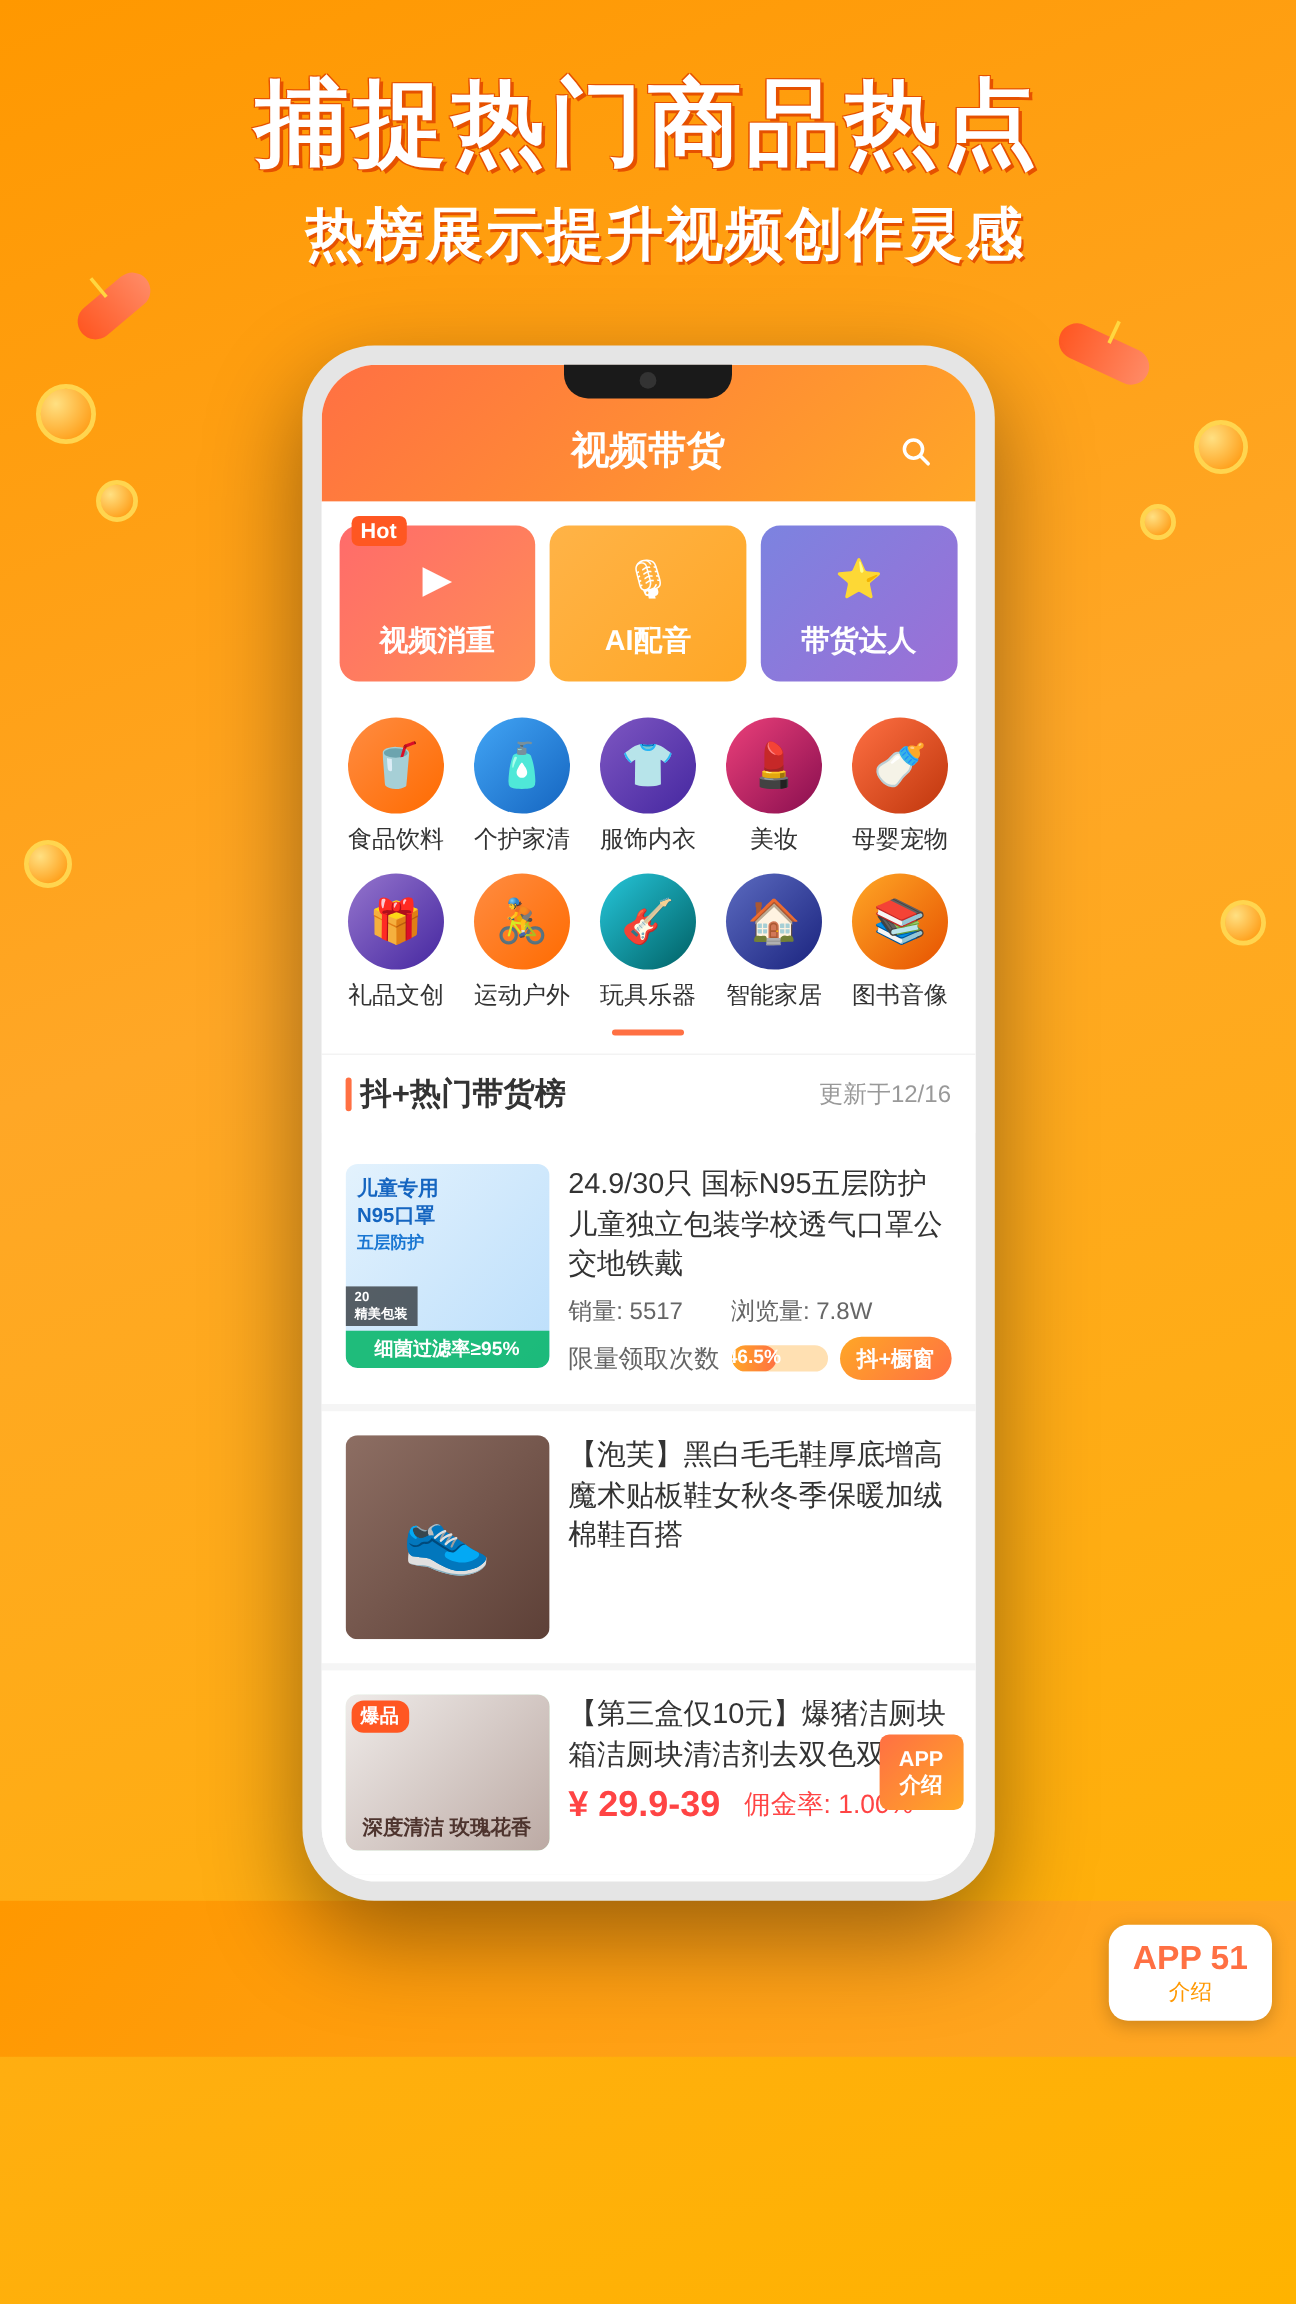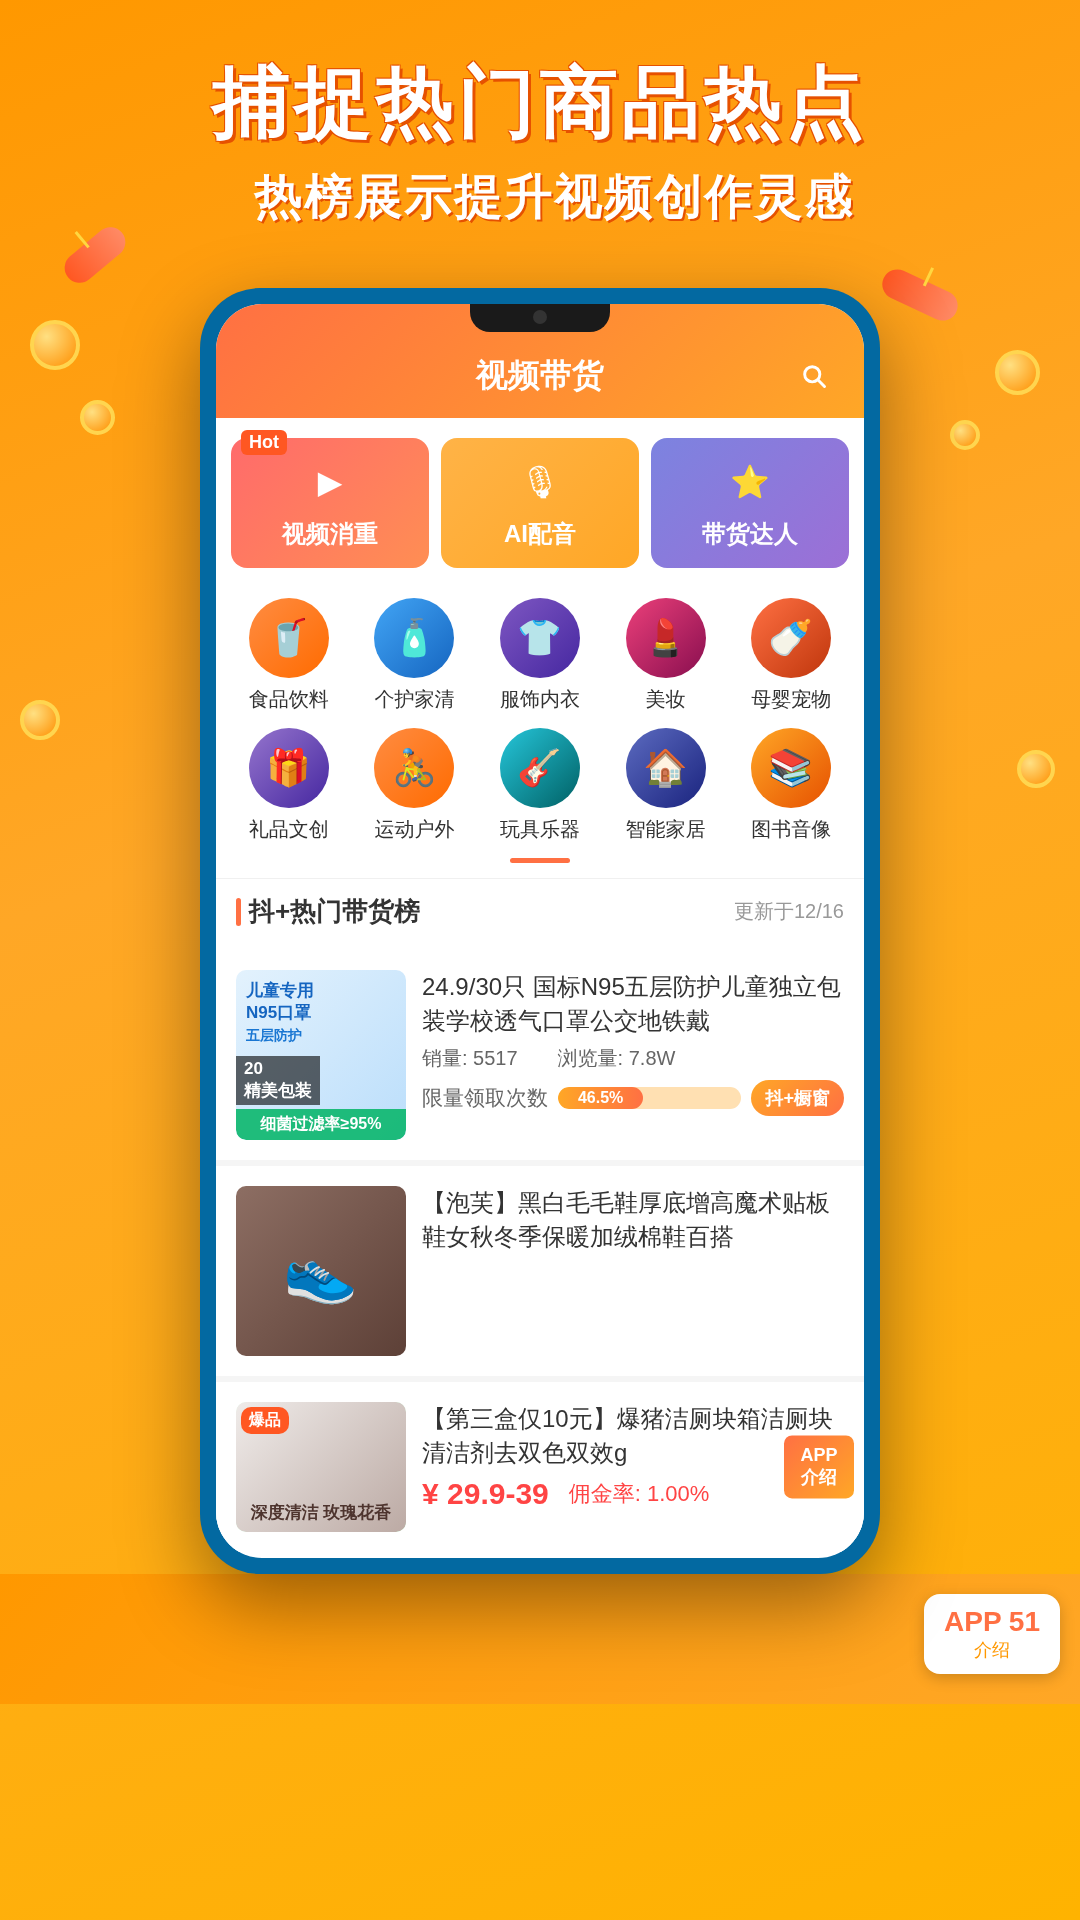--- a/index.html
+++ b/index.html
@@ -85,22 +85,22 @@
 
     
     .phone-container {
       position: relative;
       z-index: 2;
       display: flex;
       justify-content: center;
       margin-top: 60px;
     }
     .phone-frame {
-      width: 680px;
-      background: #0369a1;
+      width: 577px;
+      background: #e5e5e5;
       border-radius: 60px;
       padding: 16px;
       box-shadow: 0 30px 80px rgba(0,0,0,0.4);
       position: relative;
     }
     .phone-notch {
       position: absolute;
       top: 16px;
       left: 50%;
       transform: translateX(-50%);
@@ -304,21 +304,21 @@
       padding: 5px 6px;
       border-radius: 0 0 10px 10px;
       text-align: center;
     }
     .img-badge {
       position: absolute;
       bottom: 35px;
       left: 0;
       background: rgba(0,0,0,0.6);
       color: white;
-      font-size: 17px;
+      font-size: 11px;
       font-weight: bold;
       padding: 3px 8px;
     }
     .img-top-text {
       position: absolute;
       top: 10px;
       left: 10px;
       color: #333;
       font-size: 18px;
       font-weight: bold;

